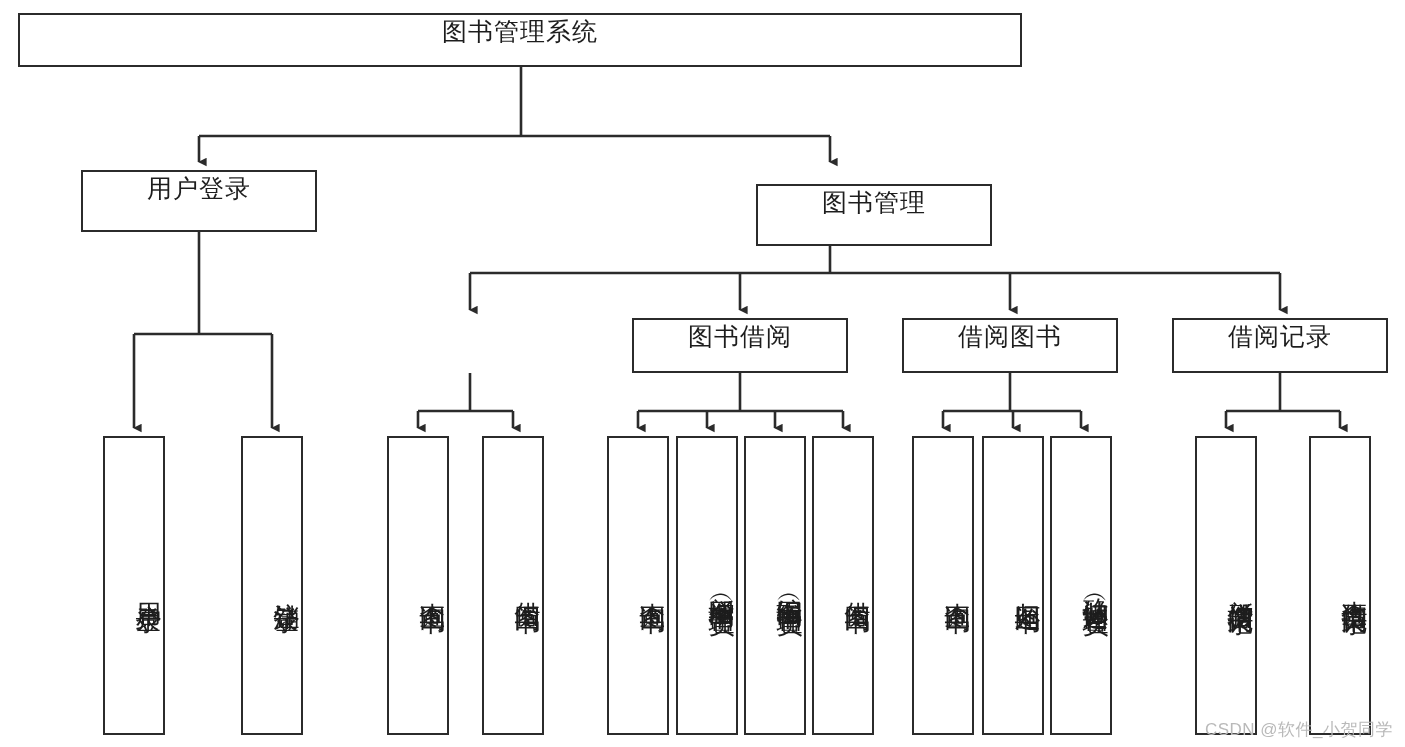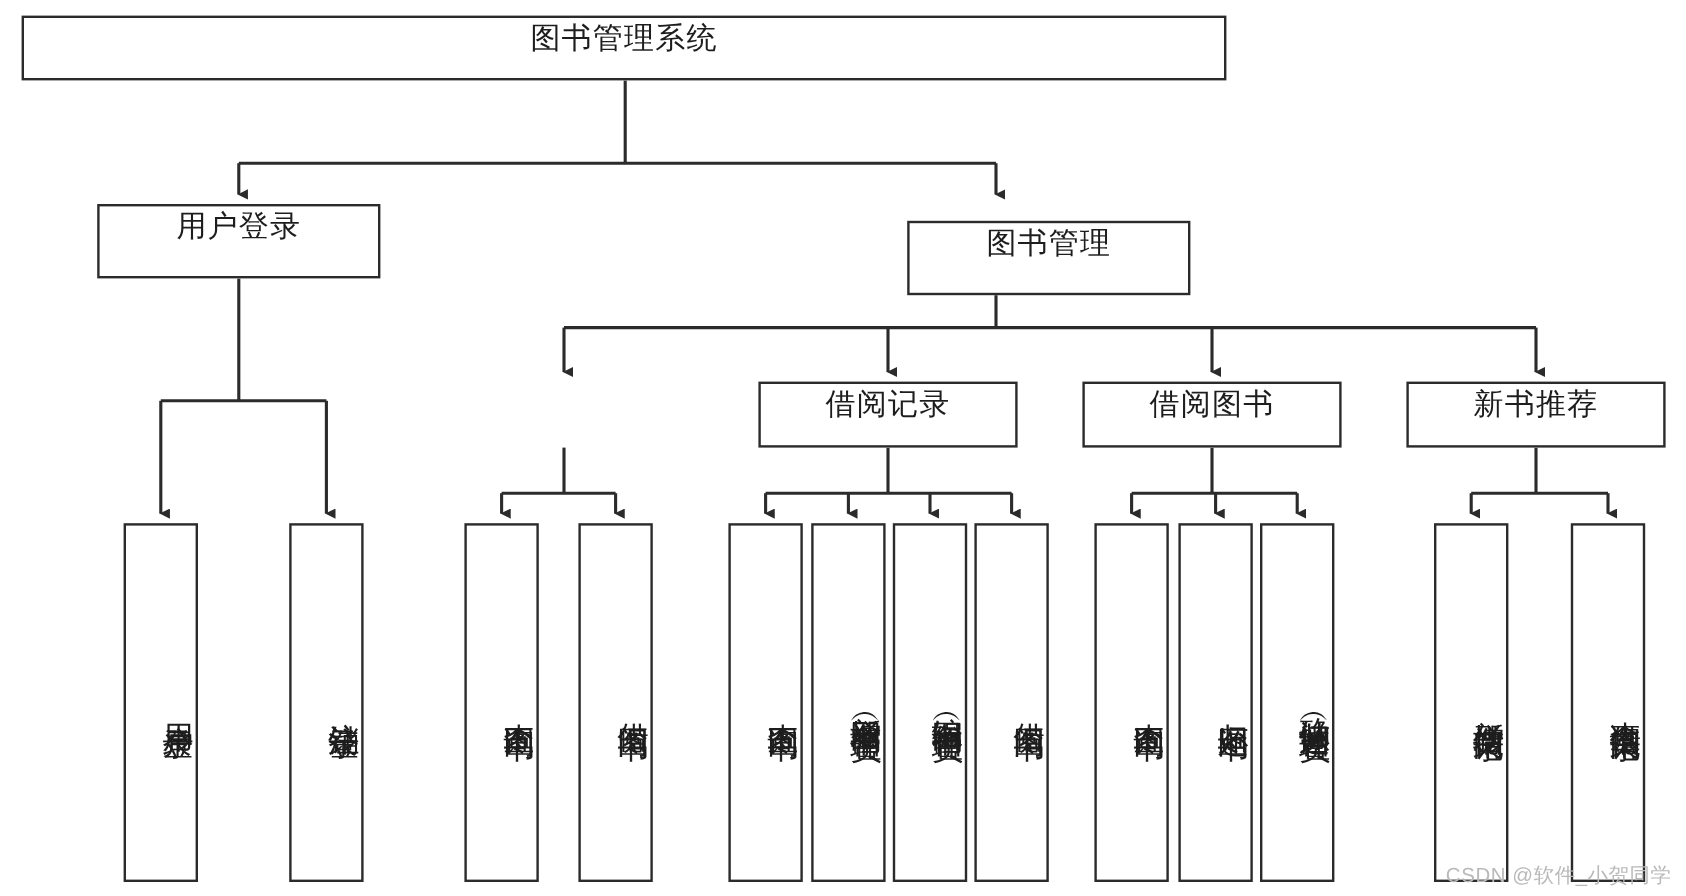--- a/index.html
+++ b/index.html
@@ -124,27 +124,27 @@
   </div>
 
   <div class="node horiz" style="left: 81px; top: 170px; width: 236px; height: 62px;">
     <span>用户登录</span>
   </div>
   <div class="node horiz" style="left: 756px; top: 170px; width: 236px; height: 62px; margin-top: 14px;">
     <span>图书管理</span>
   </div>
 
   <div class="node horiz" style="left: 632px; top: 318px; width: 216px; height: 55px;">
-    <span>借阅记录</span>
+    <span>图书借阅</span>
   </div>
   <div class="node horiz" style="left: 902px; top: 318px; width: 216px; height: 55px;">
     <span>借阅图书</span>
   </div>
   <div class="node horiz" style="left: 1172px; top: 318px; width: 216px; height: 55px;">
-    <span>新书推荐</span>
+    <span>借阅记录</span>
   </div>
 
   <div class="node vert" style="left: 103px; top: 436px; width: 62px; height: 299px;">
     <span class="vtext">用户登录</span>
   </div>
   <div class="node vert" style="left: 241px; top: 436px; width: 62px; height: 299px;">
     <span class="vtext">注销登录</span>
   </div>
   <div class="node vert" style="left: 387px; top: 436px; width: 62px; height: 299px;">
     <span class="vtext">查询图书</span>

